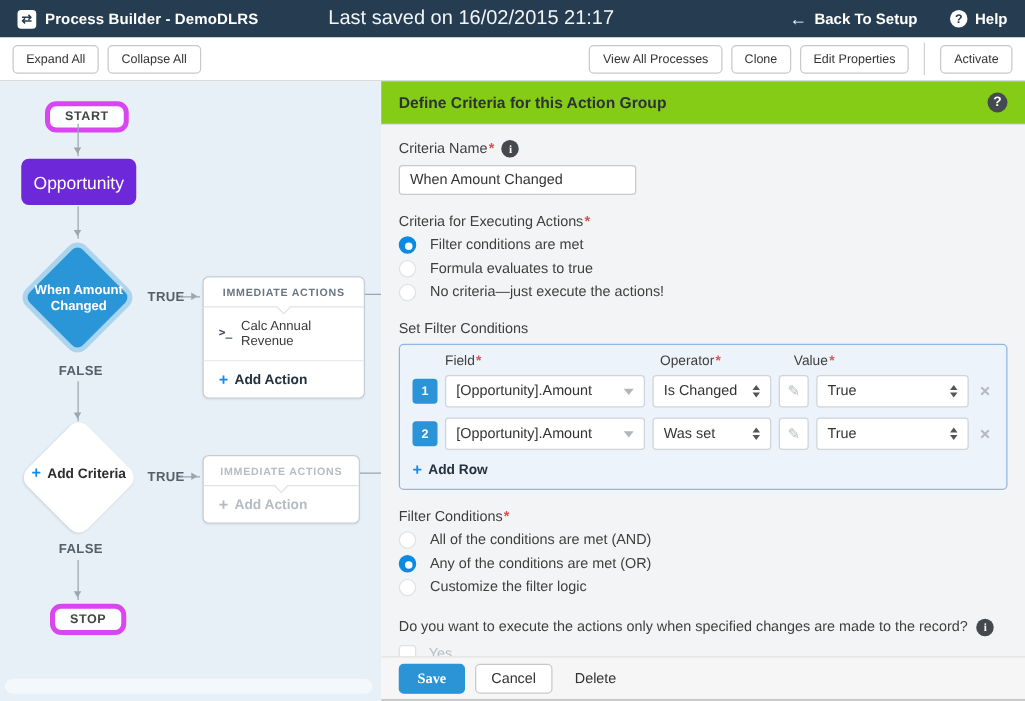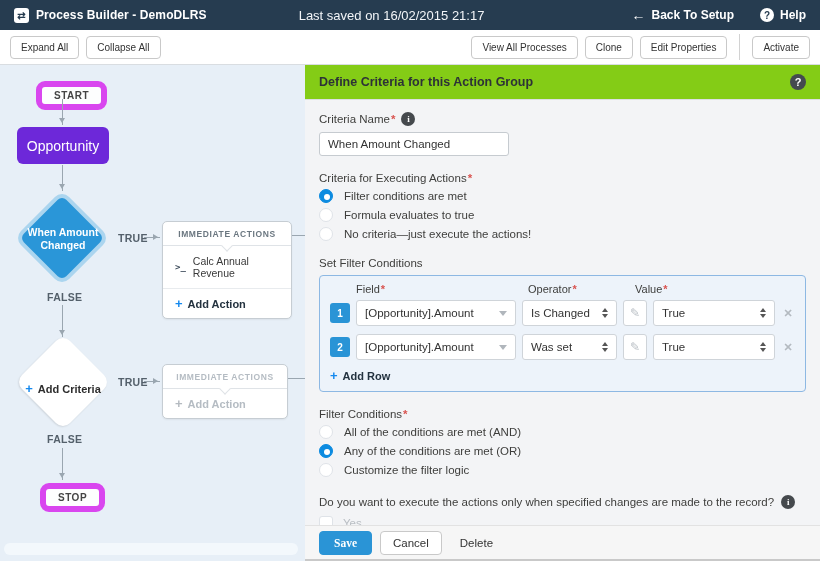--- a/index.html
+++ b/index.html
@@ -3,40 +3,40 @@
 <meta charset="utf-8">
 <style>
   * { margin:0; padding:0; box-sizing:border-box; }
   html,body { width:820px; height:561px; overflow:hidden; }
   body { font-family:"Liberation Sans", sans-serif; font-size:12px; color:#3e3e3c; background:#fff; }
 
   
   .topbar { height:30px; background:#263c50; display:flex; align-items:center; color:#fff; padding:0 14px; }
   .tb-icon { width:15px; height:15px; background:#fff; border-radius:3px; color:#263c50; font-size:10px; font-weight:bold; display:flex; align-items:center; justify-content:center; margin-right:7px; }
   .tb-title { font-size:12px; font-weight:bold; letter-spacing:.1px; }
-  .tb-saved { font-size:13px; margin-left:92px; color:#f2f5f8; }
+  .tb-saved { font-size:16px; margin-left:56px; color:#f2f5f8; }
   .tb-right { margin-left:auto; display:flex; align-items:center; gap:26px; }
   .tb-link { display:flex; align-items:center; gap:6px; font-size:12px; font-weight:bold; cursor:pointer; }
   .tb-arrow { font-size:14px; font-weight:normal; }
   .tb-help-icon { width:14px; height:14px; border-radius:50%; background:#fff; color:#263c50; font-size:10px; font-weight:bold; display:flex; align-items:center; justify-content:center; }
 
   
   .toolbar { height:35px; background:#fff; border-bottom:1px solid #d9dde1; display:flex; align-items:center; padding:0 10px; }
   .btn { background:#fff; border:1px solid #c9c9c9; border-radius:4px; padding:5px 10px; font-size:10px; color:#333; font-family:inherit; cursor:pointer; white-space:nowrap; }
   .toolbar .btn + .btn { margin-left:7px; }
   .tbar-right { margin-left:auto; display:flex; align-items:center; }
   .tbar-div { width:1px; height:26px; background:#d2d2d2; margin:0 12px; }
 
   
   .main { display:flex; height:496px; }
   .canvas { position:relative; width:305px; background:#e7eff7; flex:0 0 305px; overflow:hidden; }
   .panel { position:relative; flex:1; background:#f3f4f6; border-bottom:2px solid #c9c9c9; }
 
   
-  .pill { position:absolute; background:#fdfefe; border:6px solid #d946ef; border-radius:9px; font-size:10px; font-weight:bold; color:#444; letter-spacing:.5px; padding:3px 12px; }
+  .pill { position:absolute; background:#fdfefe; border:4px solid #d946ef; border-radius:9px; font-size:10px; font-weight:bold; color:#444; letter-spacing:.5px; padding:3px 12px; }
   .vline { position:absolute; width:1px; background:#9aa6b0; }
   .vline::after { content:""; position:absolute; bottom:-1px; left:-3px; border:3.5px solid transparent; border-top:5px solid #9aa6b0; }
   .node-rect { position:absolute; background:#6d28d9; color:#fff; border-radius:6px; font-size:14px; font-weight:normal; display:flex; align-items:center; justify-content:center; }
   .diamond { position:absolute; width:68px; height:68px; transform:rotate(45deg); border-radius:10px; }
   .diamond.sel { background:#2a96d8; border:4px solid #abd5ef; }
   .diamond.plain { background:#fff; box-shadow:0 1px 2px rgba(0,0,0,.12); }
   .dlabel { position:absolute; width:110px; text-align:center; font-size:10.5px; font-weight:bold; line-height:1.25; }
   .dlabel.white { color:#fff; }
   .dlabel.dark { color:#2d2d2d; font-size:11px; }
   .flow-label { position:absolute; font-size:10.5px; font-weight:bold; color:#54606b; letter-spacing:.3px; }
@@ -160,21 +160,21 @@
         <span class="blue-plus">+</span>
         <span>Add Action</span>
       </div>
     </div>
     <div class="hline" style="left:292px; top:170px; width:13px;"></div>
 
     <div class="flow-label" style="left:47px; top:226px;">FALSE</div>
     <div class="vline" style="left:62px; top:240px; height:32px;"></div>
 
     <div class="diamond plain" style="left:29px; top:283px;"></div>
-    <div class="dlabel dark" style="left:8px; top:316px;"><span class="blue-plus">+</span><span>Add Criteria</span></div>
+    <div class="dlabel dark" style="left:8px; top:305px;"><span class="blue-plus">+</span><span>Add Criteria</span></div>
     <div class="flow-label" style="left:118px; top:311px;">TRUE</div>
     <div class="hline arrow" style="left:144px; top:316px; width:16px;"></div>
 
     <div class="action-card" style="left:162px; top:299px; width:126px;">
       <div class="ac-header dim">
         <span>IMMEDIATE ACTIONS</span>
         <span class="ac-notch"></span>
       </div>
       <div class="ac-add dim">
         <span class="gray-plus">+</span>

